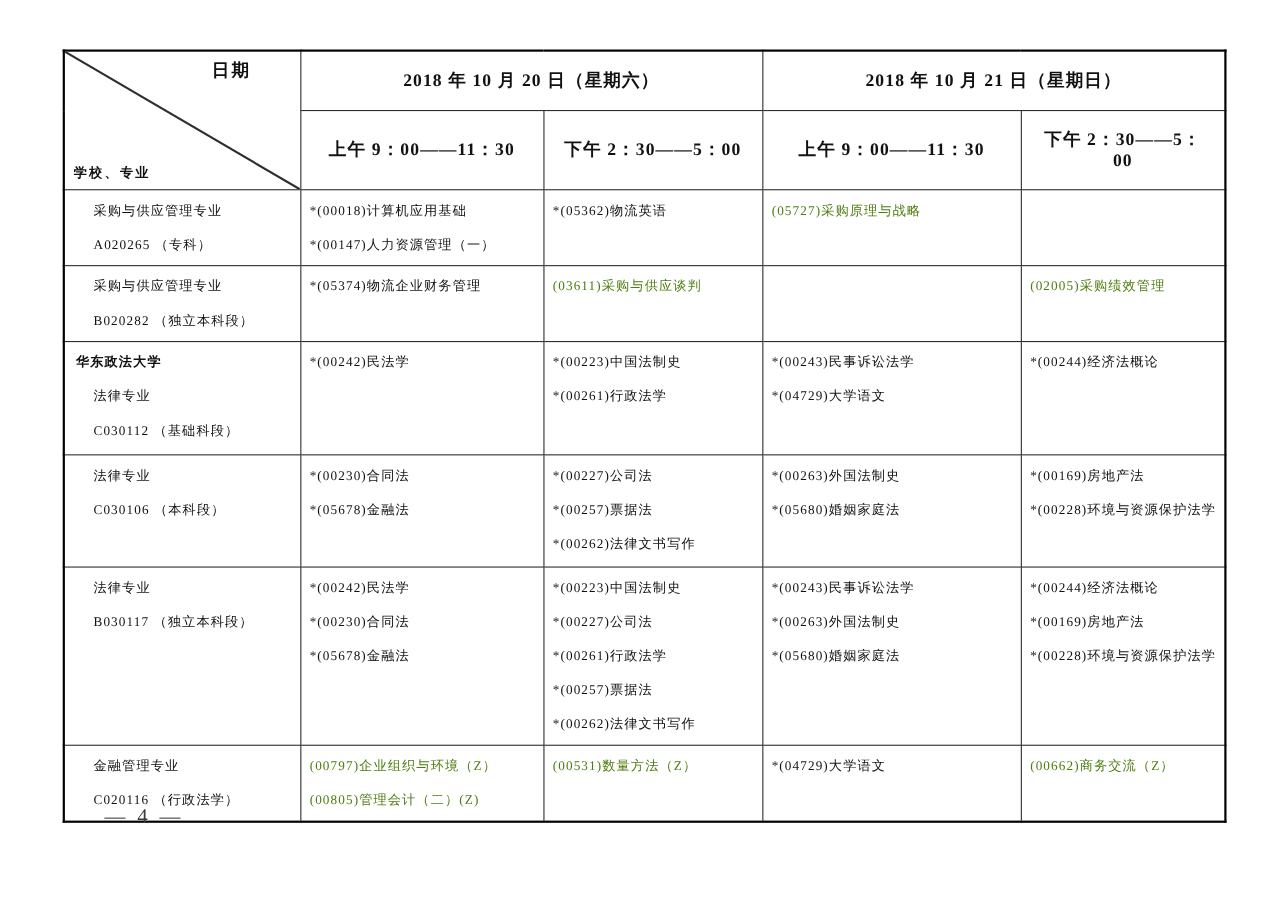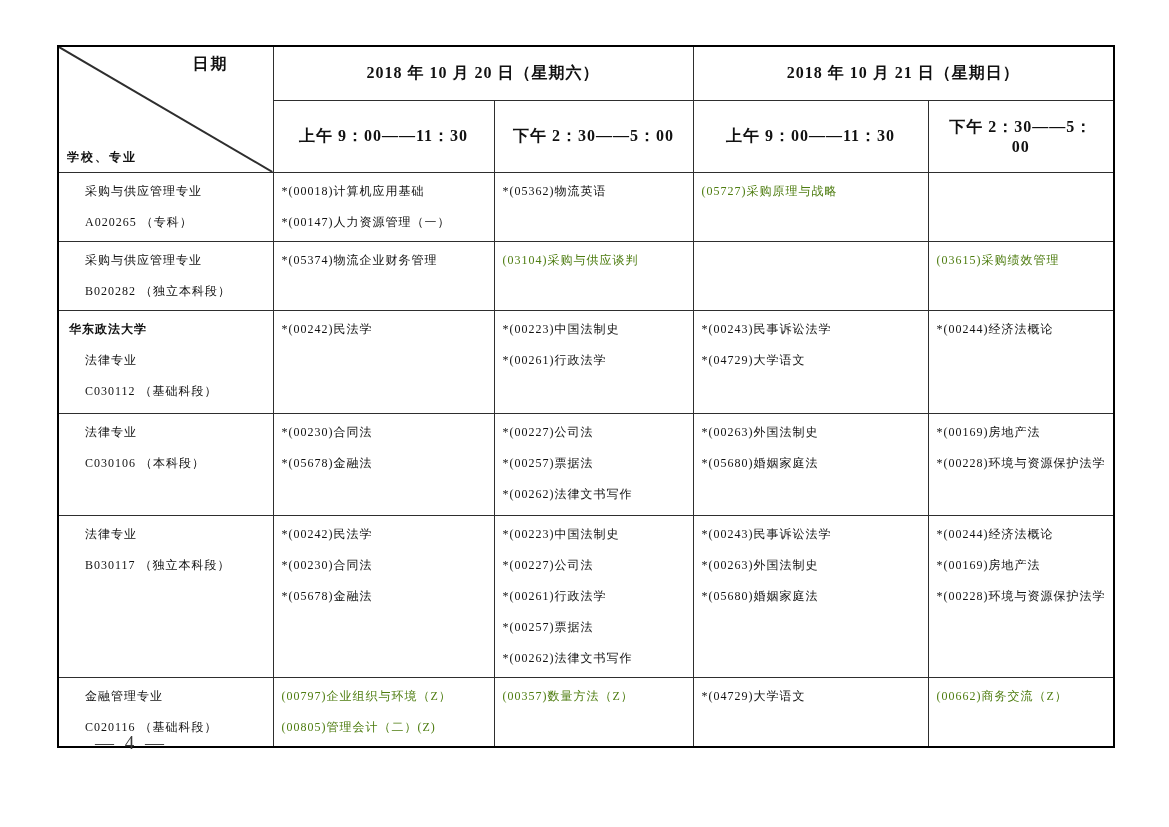--- a/index.html
+++ b/index.html
@@ -95,25 +95,25 @@
         </tr>
         <tr>
           <td>
             <span class="line school-line">采购与供应管理专业</span>
             <span class="line school-line">B020282 （独立本科段）</span>
           </td>
           <td>
             <span class="line course-line">*(05374)物流企业财务管理</span>
           </td>
           <td>
-            <span class="line course-line red">(03104)采购与供应谈判</span>
+            <span class="line course-line red">(03611)采购与供应谈判</span>
           </td>
           <td></td>
           <td>
-            <span class="line course-line red">(03615)采购绩效管理</span>
+            <span class="line course-line red">(02005)采购绩效管理</span>
           </td>
         </tr>
         <tr>
           <td>
             <span class="line school-line uni">华东政法大学</span>
             <span class="line school-line">法律专业</span>
             <span class="line school-line">C030112 （基础科段）</span>
           </td>
           <td>
             <span class="line course-line">*(00242)民法学</span>
@@ -177,28 +177,28 @@
           </td>
           <td>
             <span class="line course-line">*(00244)经济法概论</span>
             <span class="line course-line">*(00169)房地产法</span>
             <span class="line course-line">*(00228)环境与资源保护法学</span>
           </td>
         </tr>
         <tr>
           <td>
             <span class="line school-line">金融管理专业</span>
-            <span class="line school-line">C020116 （基础科段）</span>
+            <span class="line school-line">C020116 （行政法学）</span>
           </td>
           <td>
             <span class="line course-line red">(00797)企业组织与环境（Z）</span>
             <span class="line course-line red">(00805)管理会计（二）(Z)</span>
           </td>
           <td>
-            <span class="line course-line red">(00357)数量方法（Z）</span>
+            <span class="line course-line red">(00531)数量方法（Z）</span>
           </td>
           <td>
             <span class="line course-line">*(04729)大学语文</span>
           </td>
           <td>
             <span class="line course-line red">(00662)商务交流（Z）</span>
           </td>
         </tr>
       </tbody>
   </table>

